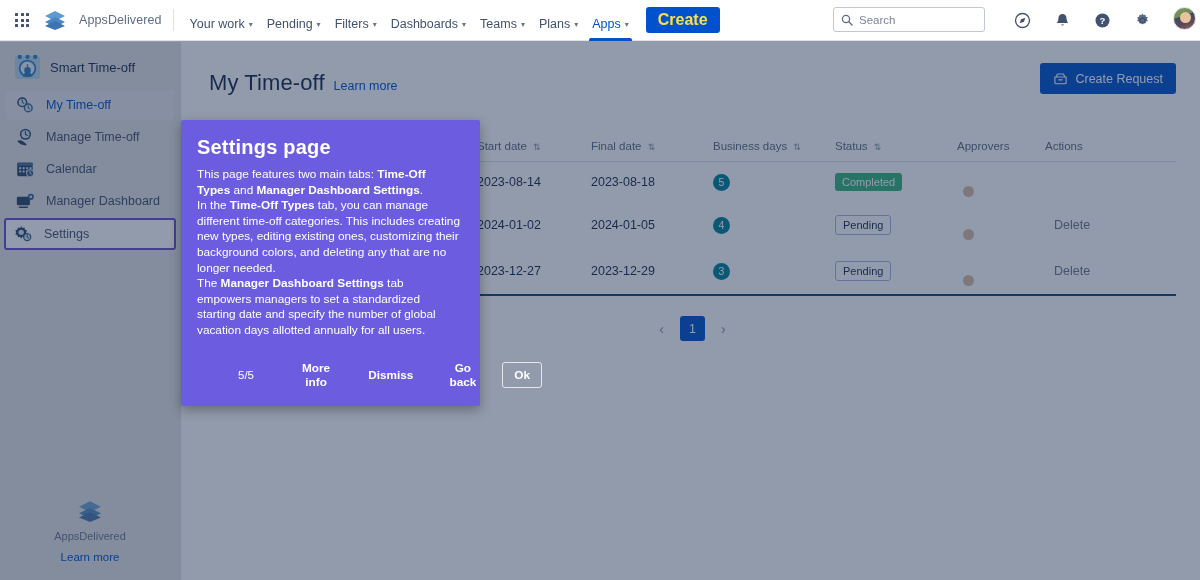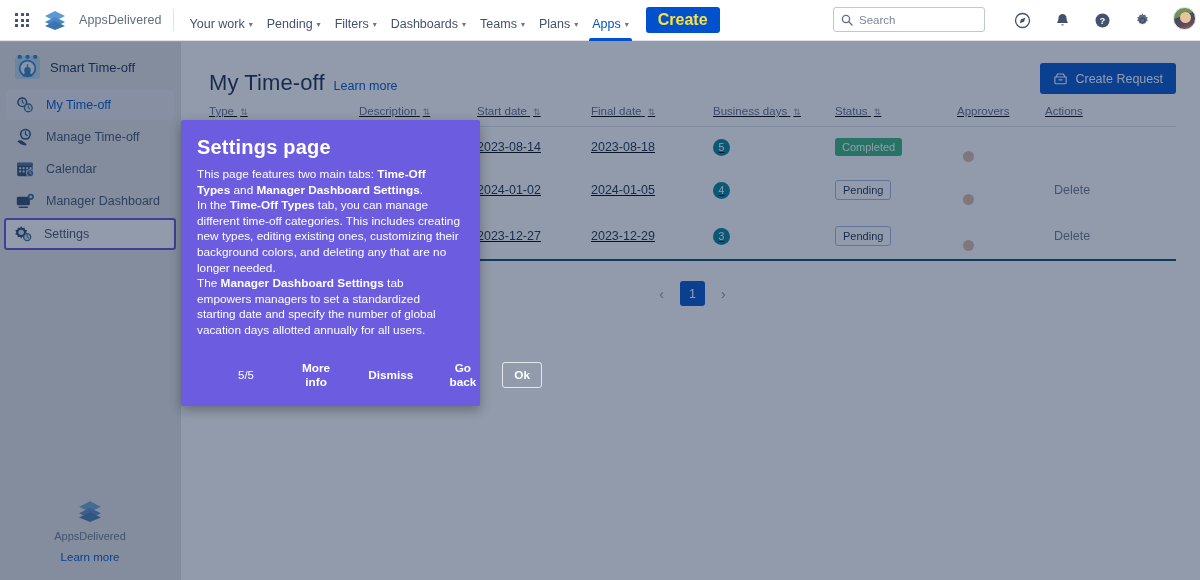--- a/index.html
+++ b/index.html
@@ -112,21 +112,21 @@
   .page-head { display: flex; align-items: flex-end; }
   .page-title { font-size: 22px; color: #172b4d; font-weight: normal; letter-spacing: .1px; }
   .learn-more { font-size: 12.5px; color: #0052cc; margin-left: 9px; margin-bottom: 3px; cursor: pointer; }
   .req-btn {
     margin-left: auto; background: #0052cc; color: #fff; border: none; border-radius: 3px;
     font-size: 12.5px; padding: 8px 13px; display: flex; align-items: center; gap: 7px;
     cursor: pointer; margin-bottom: 2px;
   }
 
   
-  table.tbl { width: 100%; border-collapse: collapse; margin-top: 9px; text-decoration: underline; }
+  table.tbl { width: 100%; border-collapse: collapse; margin-top: 44px; }
   table.tbl th {
     text-align: left; font-size: 11.5px; color: #5e6c84; font-weight: normal;
     padding: 0 0 9px 0; border-bottom: 1px solid #dfe1e6; white-space: nowrap;
   }
   table.tbl th .sortic { color: #8993a4; font-size: 9px; margin-left: 3px; }
   table.tbl td {
     font-size: 12.5px; color: #172b4d; padding: 11px 0; height: 33px;
     border-bottom: 0; vertical-align: middle;
   }
   table.tbl tbody tr:last-child td { border-bottom: 2px solid #0c4a6e; }

